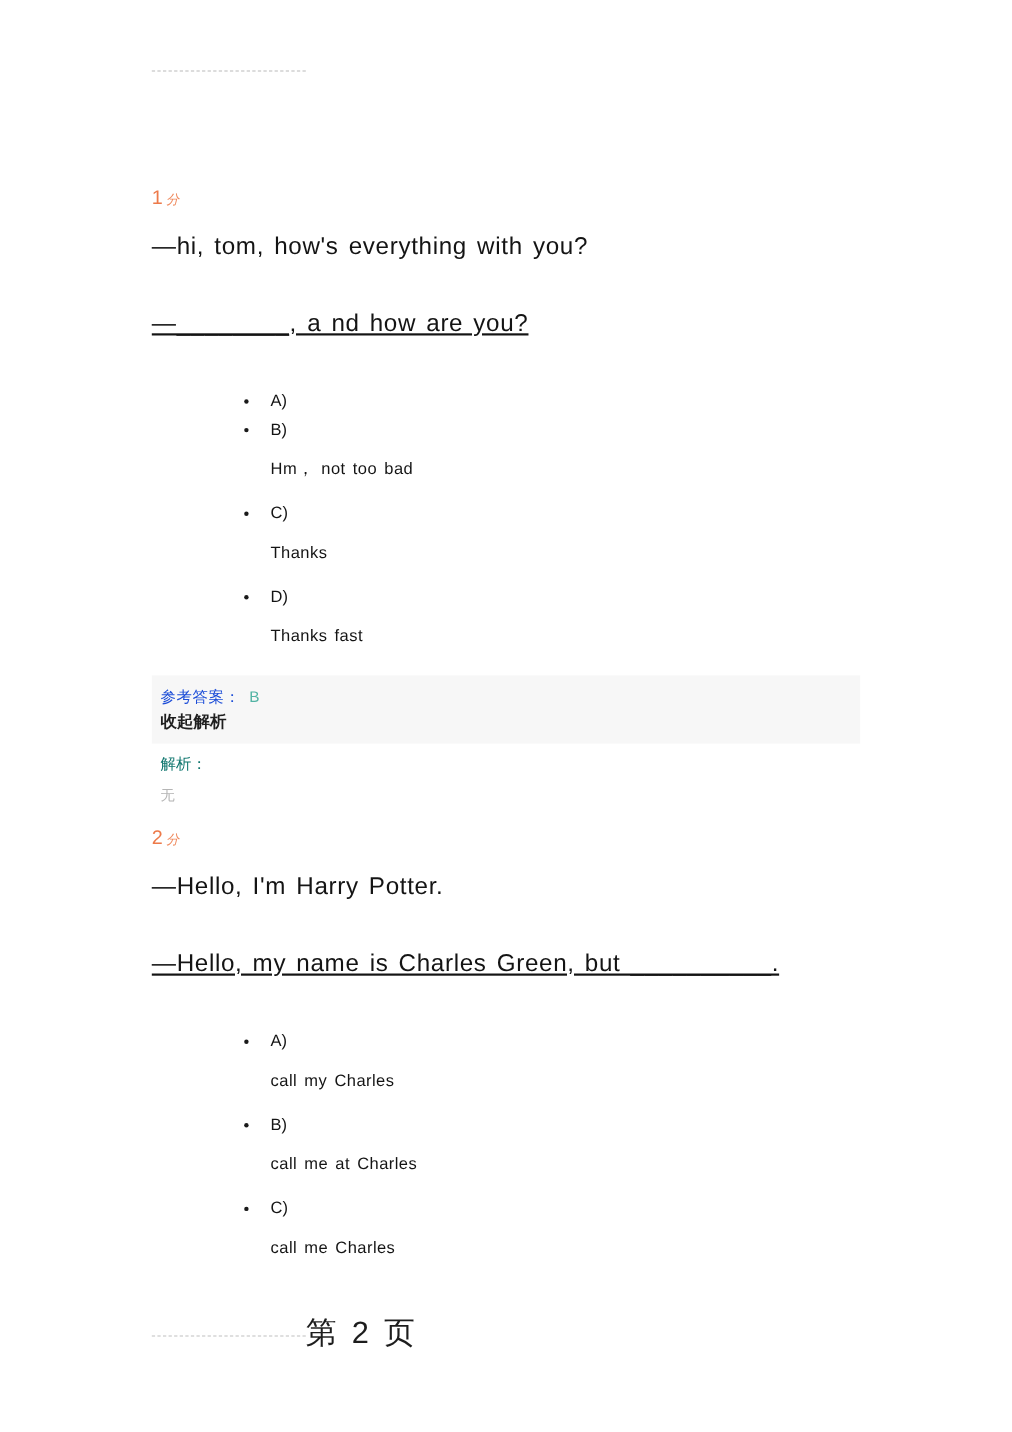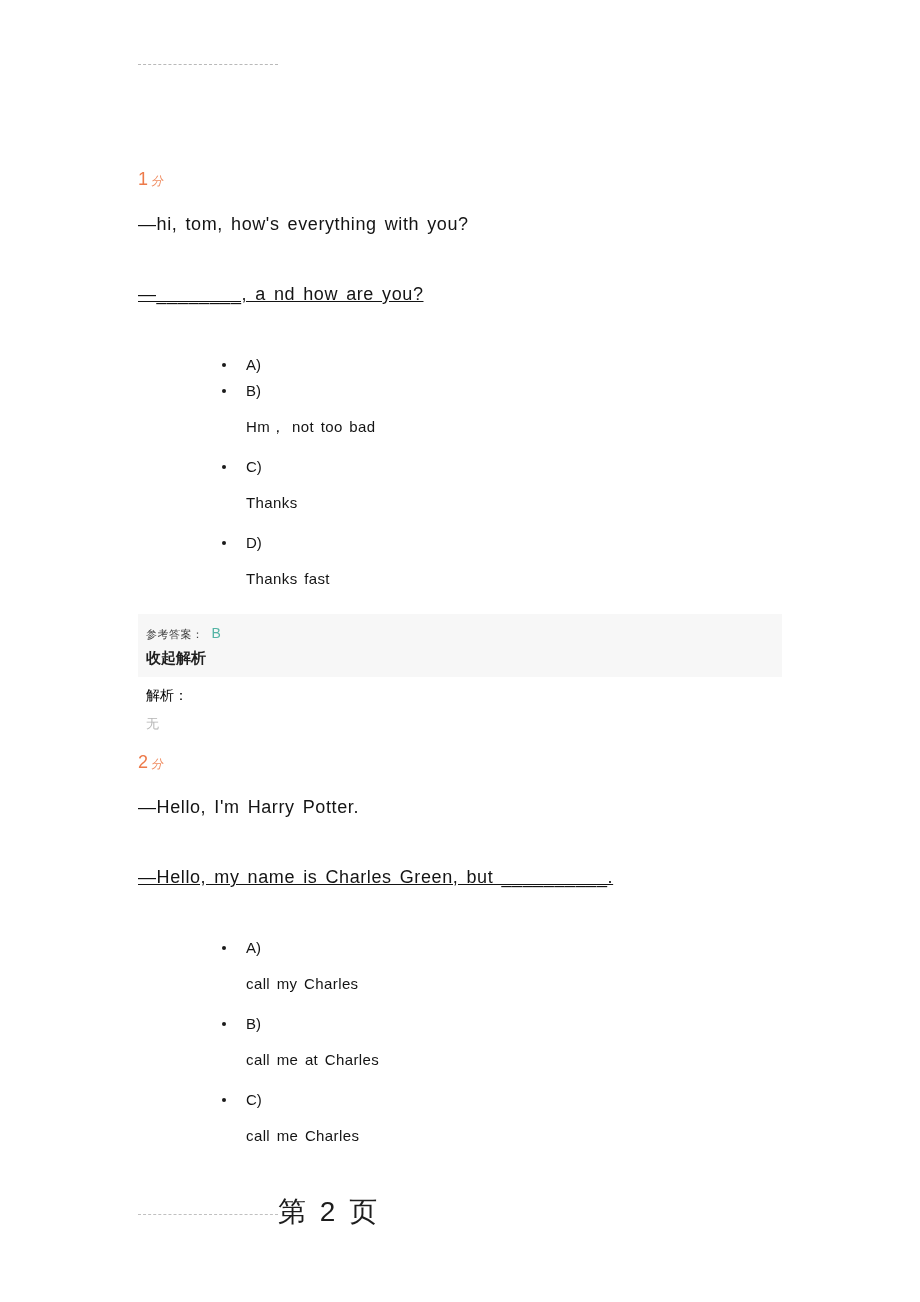--- a/index.html
+++ b/index.html
@@ -55,21 +55,21 @@
   }
   .score-unit {
     font-size: 12px;
     color: #ef8a5e;
     font-style: italic;
     margin-left: 3px;
   }
 
   
   .q-line {
-    font-size: 18px;
+    font-size: 22px;
     line-height: 24px;
     color: #141414;
     margin: 0 0 46px 0;
     letter-spacing: 0.6px;
     word-spacing: 2.5px;
     white-space: nowrap;
   }
   .q-line.tight { margin-bottom: 44px; text-decoration: underline; }
 
   
@@ -120,41 +120,41 @@
     padding: 9px 0 8px 8px;
     box-sizing: border-box;
     margin-top: 10px;
   }
   .answer-row {
     font-size: 14px;
     line-height: 21px;
     white-space: nowrap;
   }
   .answer-label {
-    color: #404040;
-    font-size: 11px;
+    color: #1d4ed8;
+    font-size: 14px;
     letter-spacing: 0.5px;
   }
   .answer-value {
     color: #52b3a4;
     font-size: 14px;
     margin-left: 8px;
   }
   .collapse-row {
     font-size: 15px;
     line-height: 22px;
     color: #1f1f1f;
     font-weight: bold;
     padding-top: 2px;
   }
 
   .explain-label {
     font-size: 14px;
     line-height: 22px;
-    color: #000000;
+    color: #0f766e;
     padding-left: 8px;
     padding-top: 7px;
   }
   .explain-body {
     font-size: 13px;
     line-height: 22px;
     color: #b5b5b5;
     padding-left: 8px;
     padding-top: 7px;
   }

